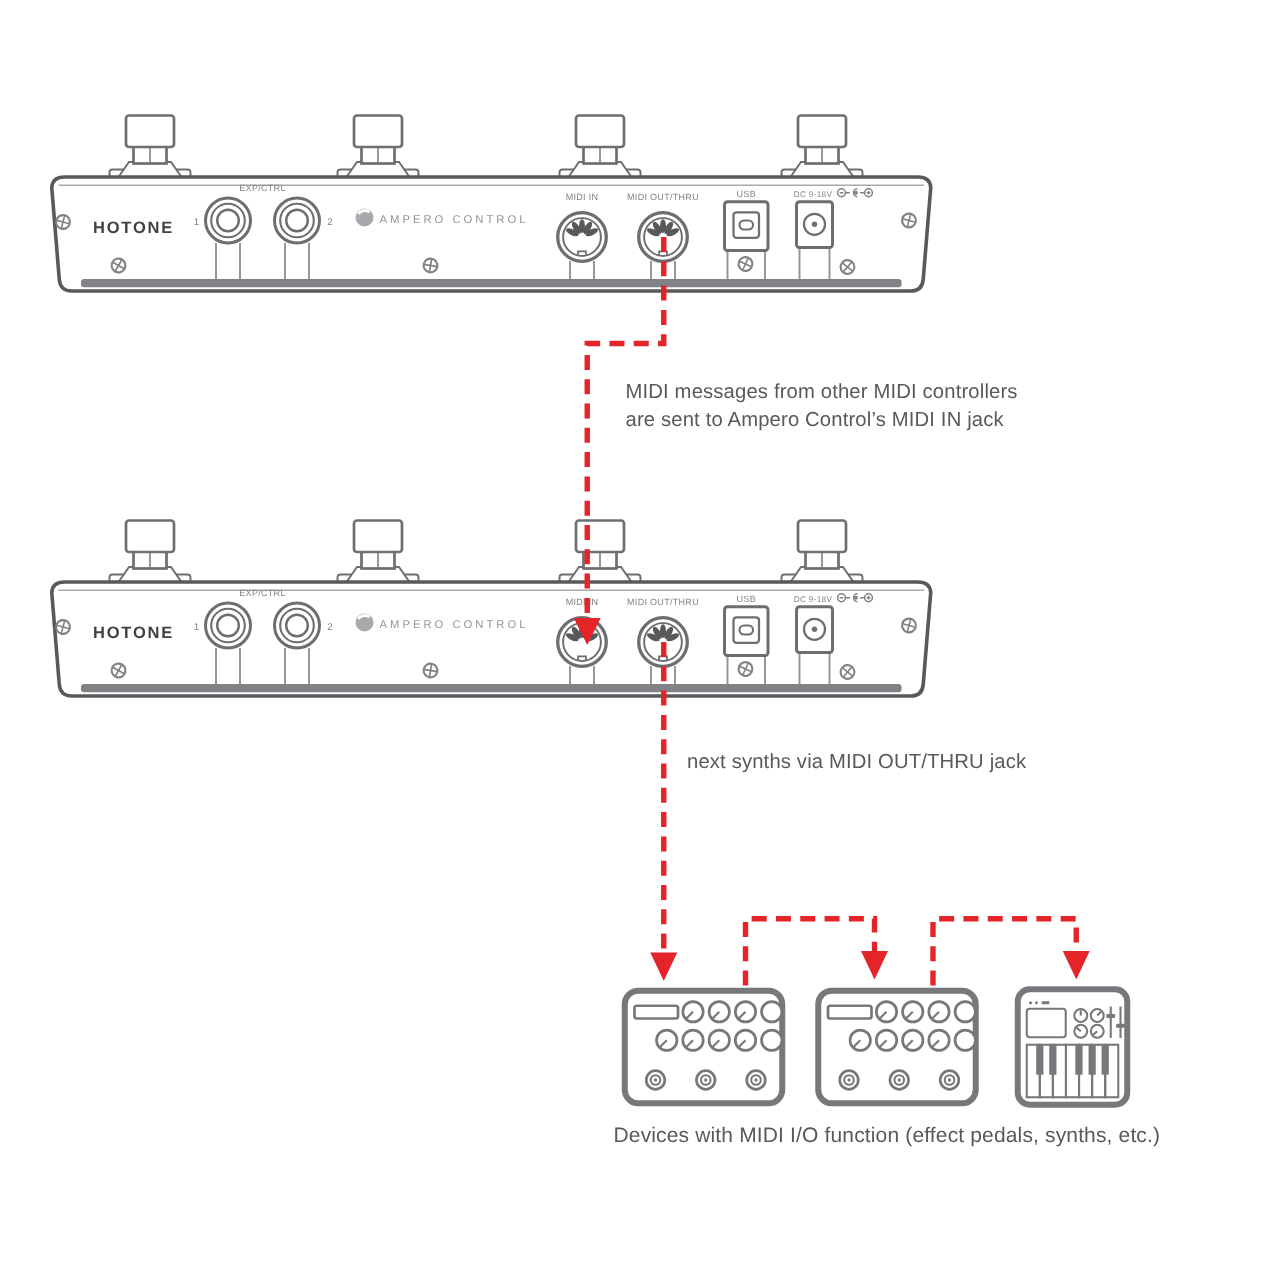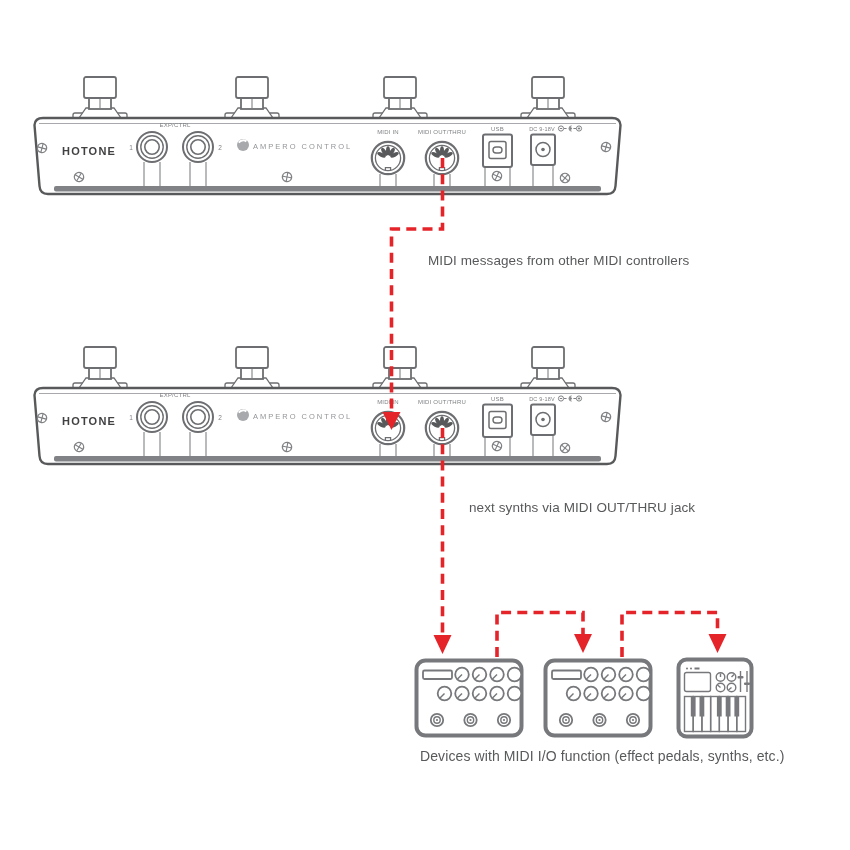--- a/index.html
+++ b/index.html
@@ -29,21 +29,21 @@
   .devbox{fill:#fff;stroke:#77787b;stroke-width:4;}
   .devline{fill:#fff;stroke:#77787b;stroke-width:1.8;}
   .devthin{fill:none;stroke:#77787b;stroke-width:1.4;}
   .devfill{fill:#77787b;}
 
   
   .wire{fill:none;stroke:#e5242a;stroke-width:3.6;stroke-dasharray:10 6.2;}
   .arrowhead{fill:#e5242a;}
 
   .caption{position:absolute;font-size:13.5px;line-height:1.38;color:#58595b;
-           letter-spacing:.1px;white-space:nowrap;margin-left:11px;}
+           letter-spacing:.1px;white-space:nowrap;}
 </style>
 </head>
 <body>
 
 <div class="stage">
 
   <svg class="abs" style="left:30px;top:70px;" width="595" height="132" viewBox="0 0 595 132">
 
     <g>
       <g transform="translate(70,0)">
@@ -464,20 +464,21 @@
     <path class="wire" d="M442.5,428 V636"></path>
     <polygon class="arrowhead" points="433.5,635 451.5,635 442.5,654"></polygon>
     <path class="wire" d="M497,657 V612.5 H583 V635"></path>
     <polygon class="arrowhead" points="574,634 592,634 583,653"></polygon>
     <path class="wire" d="M622,657 V612.5 H717.5 V635"></path>
     <polygon class="arrowhead" points="708.5,634 726.5,634 717.5,653"></polygon>
   </svg>
 
   <div class="caption" style="left:417px;top:252px;">
     <div>MIDI messages from other MIDI controllers</div>
+    <div>are sent to Ampero Control’s MIDI IN jack</div>
   </div>
 
   <div class="caption" style="left:458px;top:499px;">
     <div>next synths via MIDI OUT/THRU jack</div>
   </div>
 
   <div class="caption" style="left:409px;top:747px;font-size:14px;text-align:center;">
     <div>Devices with MIDI I/O function (effect pedals, synths, etc.)</div>
   </div>
 

